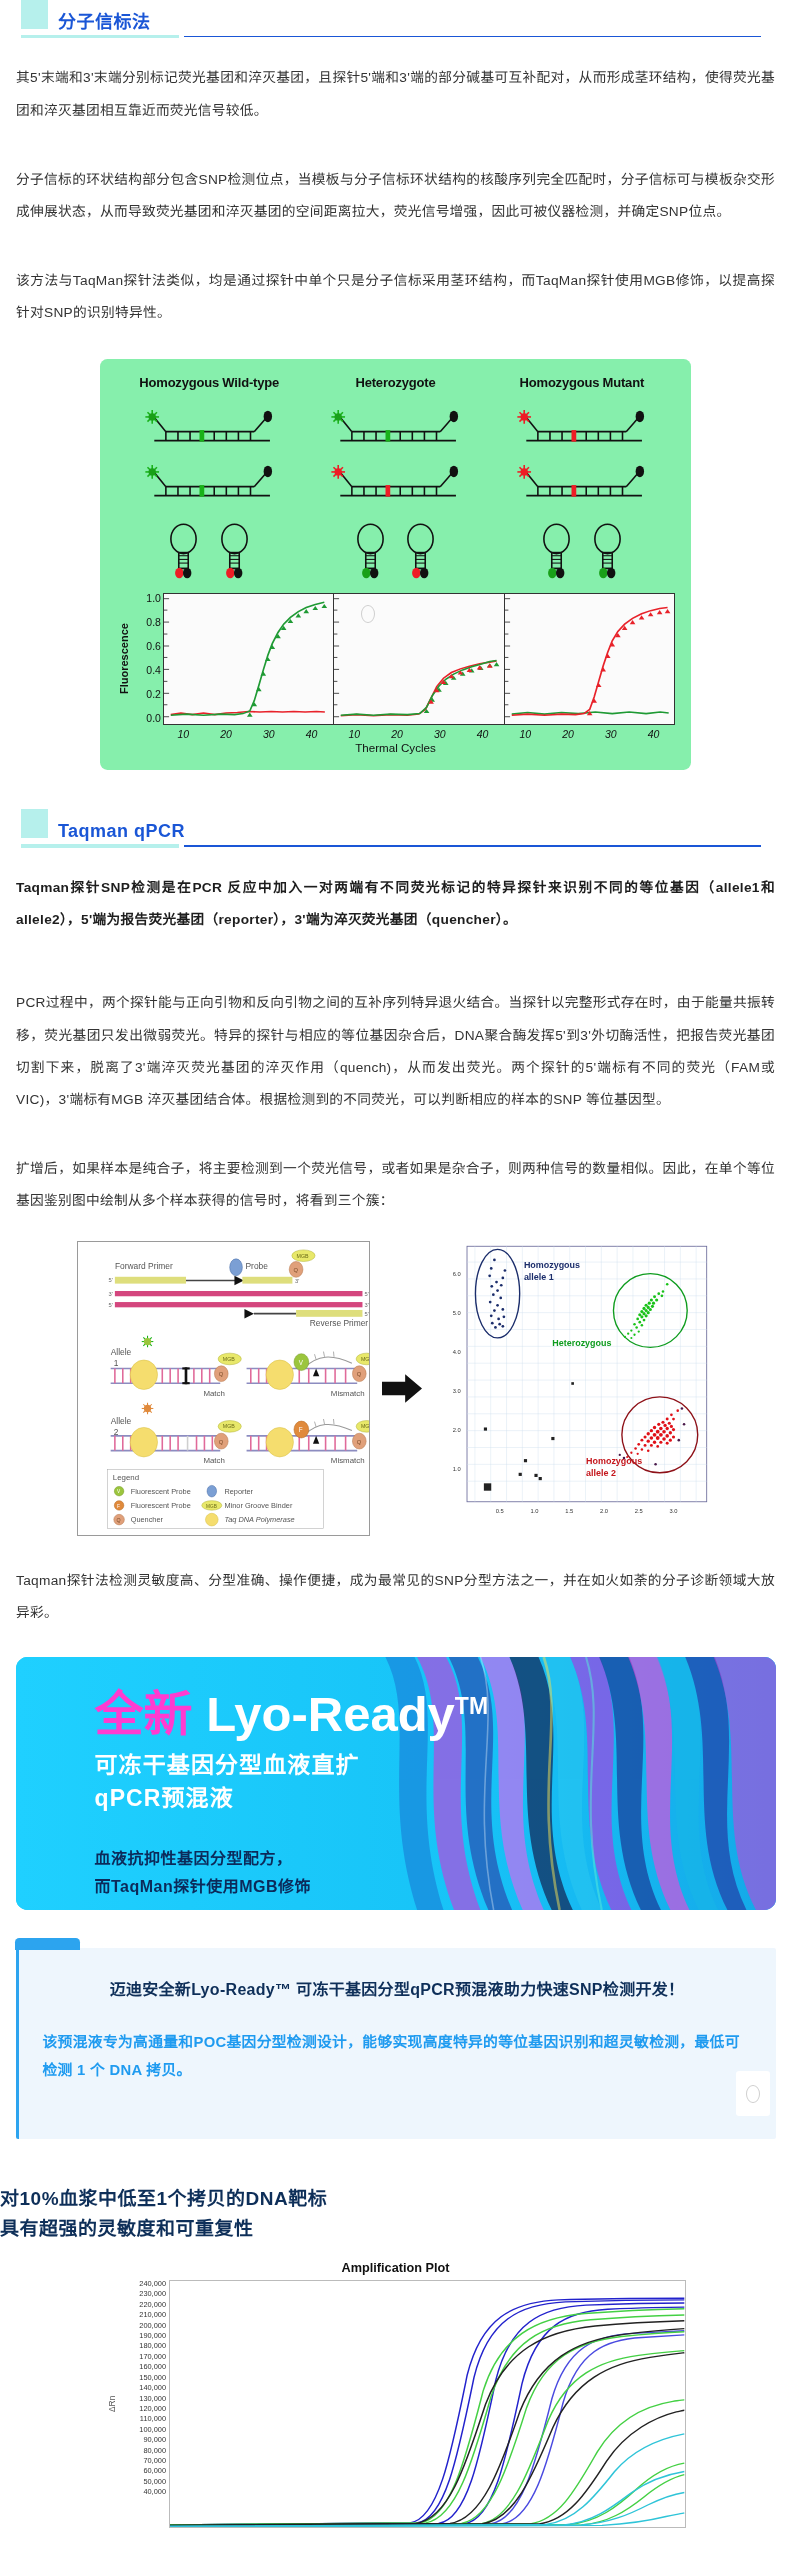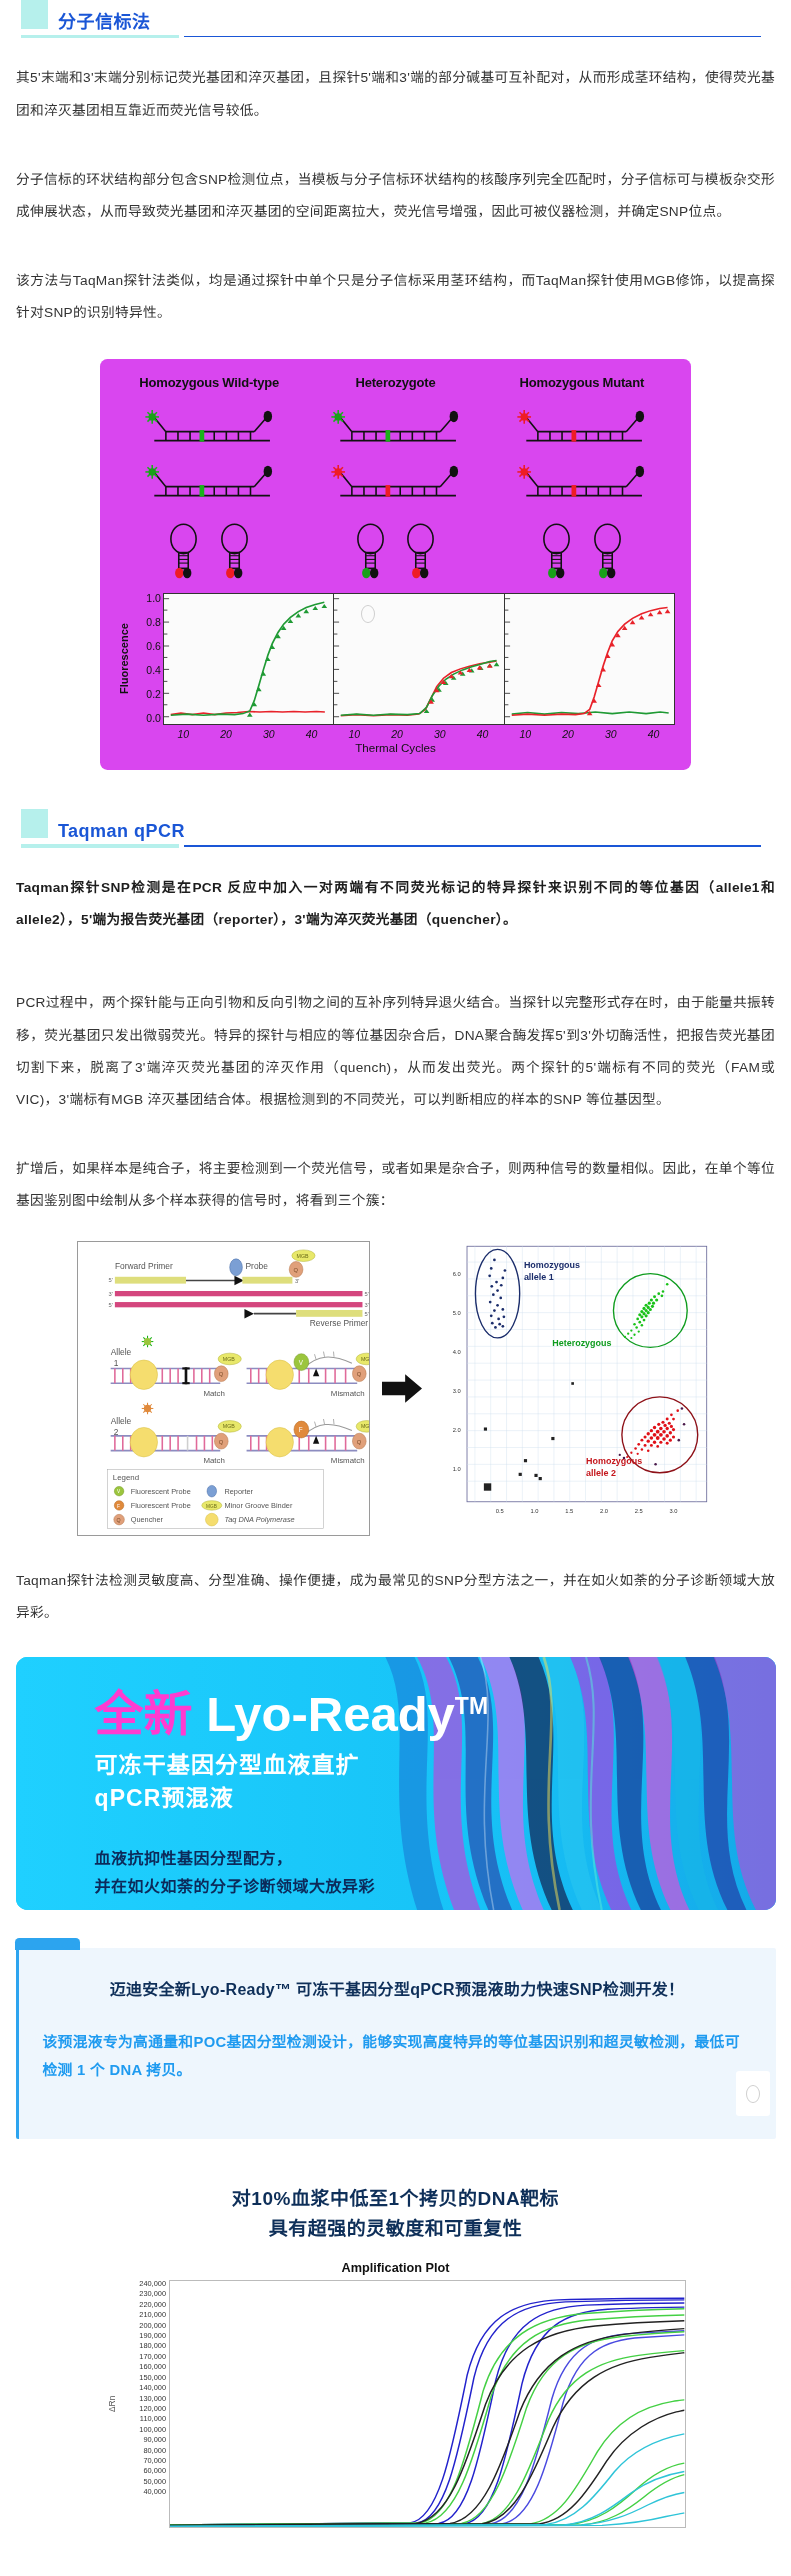--- a/index.html
+++ b/index.html
@@ -34,21 +34,21 @@
     padding:0 16px; margin:24px 0 0 0; text-align:justify;
     letter-spacing:0.3px;
   }
   .para.bold { font-weight:bold; color:#1d1d1d; }
   .gap-l { margin-top:37px; }
   .gap-xl { margin-top:51px; }
 
   
   .fig1-wrap { margin:29.5px auto 0; width:591px; }
   .fig1 {
-    background:#d946ef; border-radius:7.4px; padding:13.7px 16px 16px;
+    background:#86efac; border-radius:7.4px; padding:13.7px 16px 16px;
     position:relative;
   }
   .fig1-titles { display:flex; justify-content:space-around; padding:2.1px 0 0; }
   .fig1-titles div {
     font-size:13px; font-weight:600; color:#111; letter-spacing:-0.2px;
     font-family:"Liberation Sans",sans-serif; text-align:center; width:33%;
   }
   .probe-rows { margin-top:18px; display:flex; justify-content:space-around; }
   .probe-col { width:33%; display:flex; flex-direction:column; align-items:center; gap:13.7px;}
   .hairpin-row { margin-top:18px; display:flex; justify-content:space-around; }
@@ -126,21 +126,21 @@
   }
   .callout-p:last-child { margin-bottom:0; }
   .loader-ring {
     position:absolute; right:5.3px; bottom:23px; width:34px; height:45px;
     background:#fff; border-radius:3.2px; display:flex; align-items:center; justify-content:center;
   }
   .loader-ring i { display:block; width:13.7px; height:18px; border:1.6px solid #cfcfcf; border-radius:50%; }
 
   
   .bottom-title {
-    margin-top:45px; text-align:center; font-size:19px; font-weight:bold;
+    margin-top:45px; text-align:left; font-size:19px; font-weight:bold;
     color:#0e2f59; line-height:1.55; letter-spacing:0.5px;
   }
   .amp-wrap { margin:18px auto 0; width:580px; }
   .amp-title { text-align:center; font-size:12.7px; font-weight:bold; color:#111; margin-bottom:5.3px;}
   .amp-chart { display:flex; }
   .amp-ylabel {
     writing-mode:vertical-rl; transform:rotate(180deg); font-size:8.4px; color:#555;
     display:flex; align-items:center; justify-content:center; width:12.7px;
   }
   .amp-yticks { width:51px; position:relative; }
@@ -959,21 +959,21 @@
       </g>
     </svg>
     <div class="banner-text">
       <div class="banner-h1">
         <span class="cn">全新</span>
         <span class="en">Lyo-Ready</span><span class="tm">TM</span>
       </div>
       <div class="banner-h2">可冻干基因分型血液直扩</div>
       <div class="banner-h2" style="margin-top:0">qPCR预混液</div>
       <div class="banner-sub">血液抗抑性基因分型配方，</div>
-      <div class="banner-sub" style="margin-top:2.1px">并在如火如荼的分子诊断领域大放异彩</div>
+      <div class="banner-sub" style="margin-top:2.1px">而TaqMan探针使用MGB修饰</div>
     </div>
   </div>
 
   <div class="callout">
     <div class="callout-tab"></div>
     <div class="callout-title">迈迪安全新Lyo-Ready™ 可冻干基因分型qPCR预混液助力快速SNP检测开发！</div>
     <p class="callout-p">该预混液专为高通量和POC基因分型检测设计，能够实现高度特异的等位基因识别和超灵敏检测，最低可检测 1 个 DNA 拷贝。</p>
     <div class="loader-ring">
         <i></i>
       </div>

